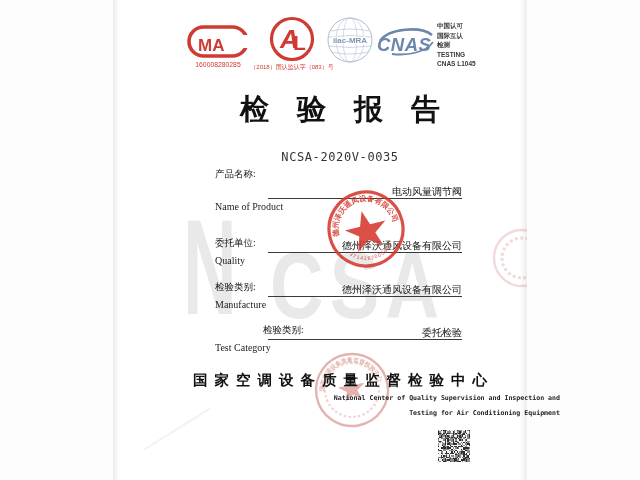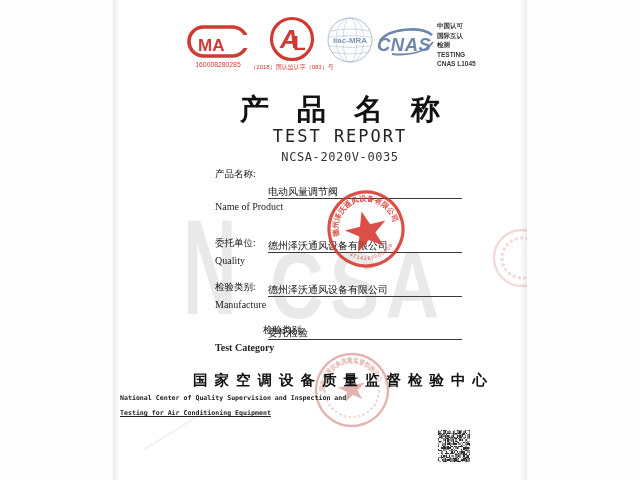--- a/index.html
+++ b/index.html
@@ -24,25 +24,25 @@
   .title-zh{left:120px;top:90px;width:440px;text-align:center;font-size:29px;font-weight:bold;
             letter-spacing:28px;text-indent:28px;color:#111;z-index:2;font-family:"Liberation Sans",sans-serif;}
   .title-en{left:140px;top:126px;width:400px;text-align:center;font-size:17px;
             font-family:"DejaVu Sans Mono",monospace;letter-spacing:2px;color:#222;z-index:2;}
   .report-no{left:140px;top:150px;width:400px;text-align:center;font-size:12px;
              font-family:"DejaVu Sans Mono",monospace;letter-spacing:.6px;color:#333;z-index:2;}
   
   .lab-zh{left:215px;width:70px;font-size:9.5px;color:#111;z-index:2;}
   .lab-en{left:215px;width:90px;font-size:10px;color:#222;z-index:2;}
   .f-line{left:268px;width:194px;height:1px;background:#3a3a3a;z-index:2;}
-  .f-val{left:268px;width:194px;text-align:left;font-size:10px;color:#111;z-index:2;}
+  .f-val{left:268px;width:194px;text-align:right;font-size:10px;color:#111;z-index:2;}
   
   .foot-zh{left:140px;top:371px;width:400px;text-align:center;font-size:14.5px;font-weight:bold;
            letter-spacing:7px;text-indent:7px;color:#111;z-index:3;font-family:"Liberation Sans",sans-serif;}
-  .foot-en{left:120px;width:440px;text-align:left;font-size:6.6px;font-weight:bold;
+  .foot-en{left:120px;width:440px;text-align:right;font-size:6.6px;font-weight:bold;
            font-family:"DejaVu Sans Mono",monospace;color:#222;z-index:3;}
   
   .qr{left:438px;top:430px;width:32px;height:32px;display:grid;
       grid-template-columns:repeat(24,1fr);grid-auto-rows:1fr;z-index:2;background:#f4f4f4;}
   .qr i{display:block;}
   .qr i.d{background:#2e2e2e;}
   .qr i.m{background:#8a8a8a;}
   .crease{left:138px;top:428px;width:78px;height:1.5px;background:rgba(0,0,0,.05);
           transform:rotate(-32deg);z-index:1;}
   svg text{font-family:"Liberation Sans",sans-serif;}
@@ -97,59 +97,58 @@
   </svg>
 
   <div class="abs accred">
     <div>中国认可</div>
     <div>国际互认</div>
     <div>检测</div>
     <div>TESTING</div>
     <div>CNAS L1045</div>
   </div>
 
-  <div class="abs title-zh">产品名称</div>
-  <div class="abs title-en">TEST REPORT</div>
+  <div class="abs title-zh">检验报告</div>
   <div class="abs report-no">NCSA-2020V-0035</div>
 
   <div class="abs lab-zh" style="top:168px;">产品名称:</div>
   <div class="abs f-val" style="top:185px;">电动风量调节阀</div>
   <div class="abs f-line" style="top:198px;"></div>
   <div class="abs lab-en" style="top:201px;">Name of Product</div>
 
   <div class="abs lab-zh" style="top:237px;">委托单位:</div>
   <div class="abs f-val" style="top:239px;">德州泽沃通风设备有限公司</div>
   <div class="abs f-line" style="top:252px;"></div>
   <div class="abs lab-en" style="top:255px;">Quality</div>
 
   <div class="abs lab-zh" style="top:281px;">检验类别:</div>
   <div class="abs f-val" style="top:283px;">德州泽沃通风设备有限公司</div>
   <div class="abs f-line" style="top:296px;"></div>
   <div class="abs lab-en" style="top:299px;">Manufacture</div>
 
   <div class="abs lab-zh" style="top:324px;margin-left:48px;">检验类别:</div>
   <div class="abs f-val" style="top:326px;">委托检验</div>
   <div class="abs f-line" style="top:339px;"></div>
-  <div class="abs lab-en" style="top:342px;font-weight:bold;">Test Category</div>
+  <div class="abs lab-en" style="top:342px;">Test Category</div>
 
   <svg class="abs" style="left:297px;top:335px;z-index:2;opacity:.5;" width="110" height="110" viewBox="0 0 110 110">
     <g transform="rotate(-10 55 55)">
       <circle cx="55" cy="55" r="36" fill="none" stroke="#c76a62" stroke-width="2.4"></circle>
       <path id="csealTop" d="M 27,55 A 28,28 0 1 1 83,55" fill="none"></path>
       <text font-size="5.8" fill="#c76a62" font-weight="bold">
         <textPath href="#csealTop" startOffset="50%" text-anchor="middle">国家空调设备质量监督检验中心</textPath>
       </text>
       <path d="M55,40.5 L58.4,50.1 L68.6,50.1 L60.4,56.1 L63.5,65.8 L55,59.9 L46.5,65.8 L49.6,56.1 L41.4,50.1 L51.6,50.1 Z" fill="#c76a62"></path>
       <circle cx="55" cy="55" r="27" fill="none" stroke="#c76a62" stroke-width="2.2" stroke-dasharray="2.6 2.2" opacity=".55"></circle>
     </g>
   </svg>
 
   <div class="abs foot-zh">国家空调设备质量监督检验中心</div>
   <div class="abs foot-en" style="top:394px;">National Center of Quality Supervision and Inspection and</div>
-  <div class="abs foot-en" style="top:409px;text-decoration:underline;">Testing for Air Conditioning Equipment</div>
+  <div class="abs foot-en" style="top:409px;">Testing for Air Conditioning Equipment</div>
 
   <svg class="abs" style="left:301px;top:164px;z-index:4;opacity:.87;" width="130" height="130" viewBox="0 0 130 130">
     <g transform="rotate(-14 65 65)">
       <circle cx="65" cy="65" r="37" fill="none" stroke="#d5362c" stroke-width="3.2"></circle>
       <path id="sealTop" d="M 37,65 A 28,28 0 1 1 93,65" fill="none"></path>
       <text font-size="7.4" fill="#d5362c" font-weight="bold">
         <textPath href="#sealTop" startOffset="50%" text-anchor="middle">德州泽沃通风设备有限公司</textPath>
       </text>
       <path id="sealBot" d="M 34,65 A 31,31 0 0 0 96,65" fill="none"></path>
       <text font-size="5.2" fill="#d5362c" letter-spacing="1">

